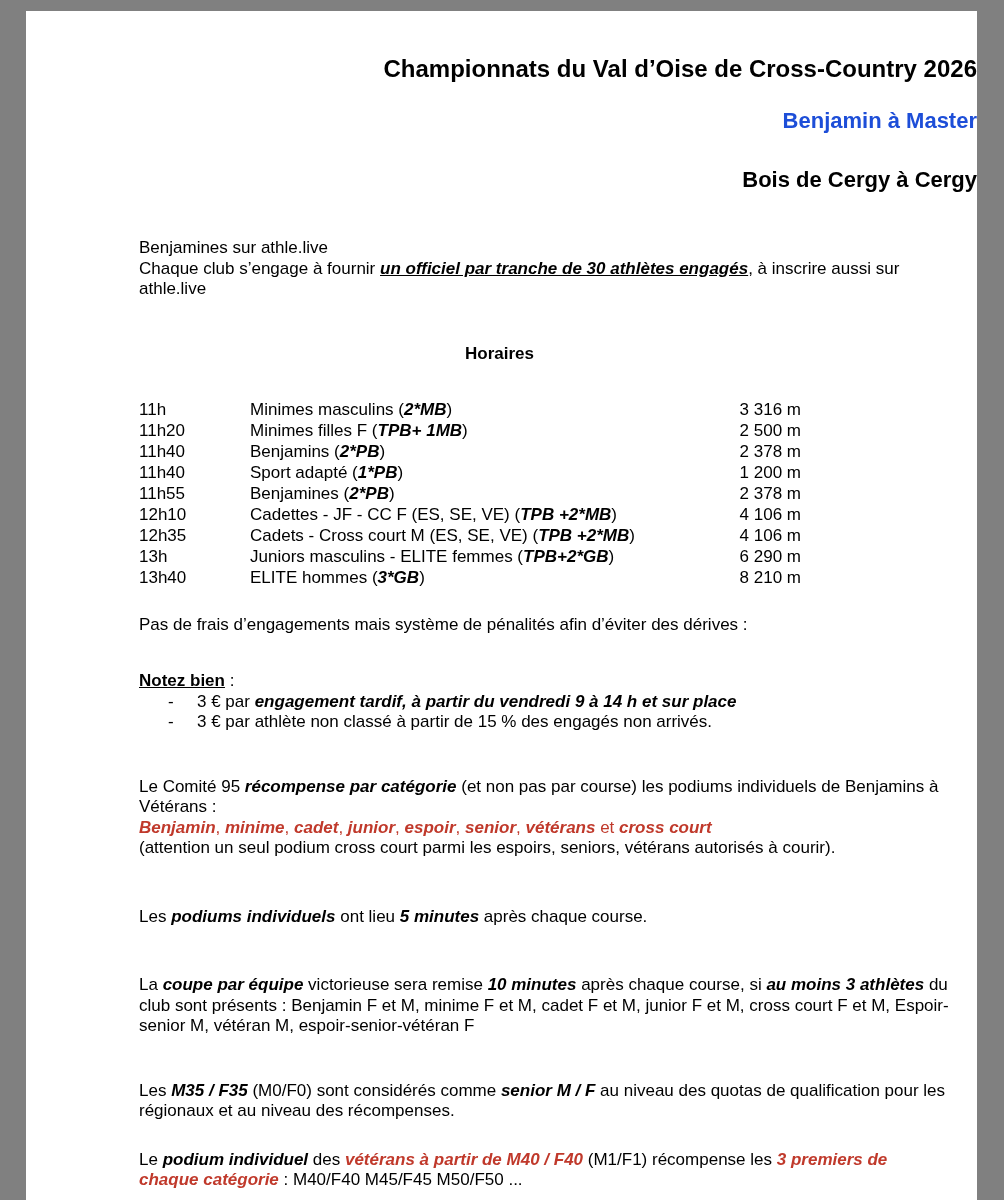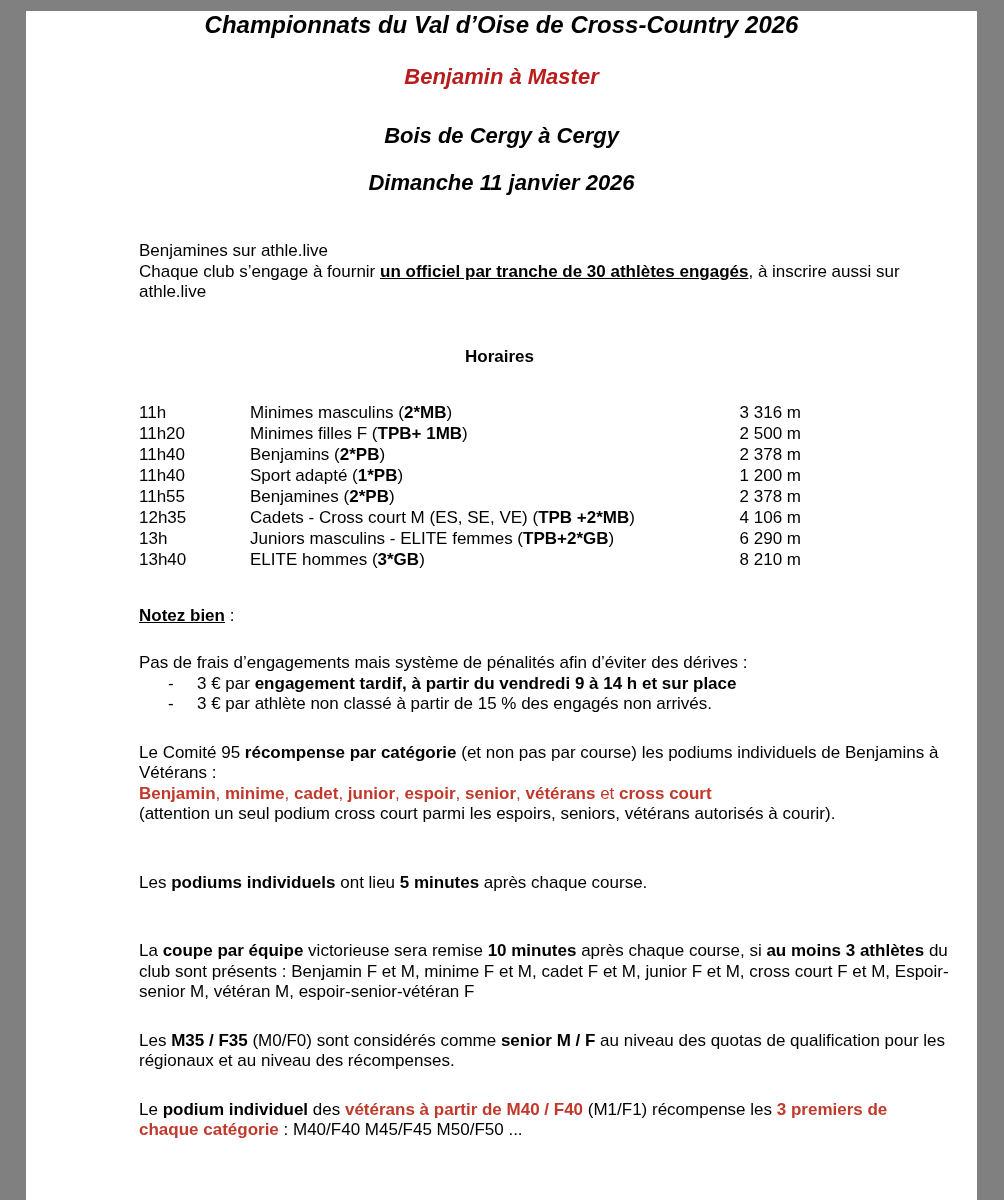--- a/index.html
+++ b/index.html
@@ -24,33 +24,33 @@
     overflow: hidden;
   }
   .inner {
     position: relative;
     width: 100%;
     height: 100%;
   }
 
   
   .titles {
-    text-align: center;
-    font-style: italic;
+    padding-top: 44px;
+    text-align: right;
   }
   .title-main {
     font-size: 24px;
     font-weight: bold;
     color: #000;
     line-height: 28px;
   }
   .title-sub {
     font-size: 22px;
     font-weight: bold;
-    color: #b91c1c;
+    color: #1d4ed8;
     line-height: 26px;
     margin-top: 25px;
   }
   .title-sub2 {
     font-size: 22px;
     font-weight: bold;
     color: #000;
     line-height: 26px;
     margin-top: 33px;
   }
@@ -124,36 +124,35 @@
     line-height: 20.5px;
   }
   .dashlist li .dash {
     position: absolute;
     left: 29px;
     top: 0;
   }
 
   .blk { margin-top: 48px; }
   .blk-sm { margin-top: 28px; }
-  .blk-lg { margin-top: 28px; }
-
-  b { font-weight: bold; }
+  .blk-lg { margin-top: 44px; }
+
+  b { font-weight: bold; font-style: italic; }
   .red { color: #C0392B; }
 </style>
 </head>
 <body>
 
 <div id="page">
   <div class="inner">
 
     <div class="titles">
       <div class="title-main">Championnats du Val d’Oise de Cross-Country 2026</div>
       <div class="title-sub">Benjamin à Master</div>
       <div class="title-sub2">Bois de Cergy à Cergy</div>
-      <div class="title-sub3">Dimanche 11 janvier 2026</div>
     </div>
 
     <div class="body-area">
 
       <div class="para intro">
         <div>Benjamines sur athle.live</div>
         <div><span>Chaque club s’engage à fournir </span><b class="u-bold-plain" style="text-decoration:underline">un officiel par tranche de 30 athlètes engagés</b><span>, à inscrire aussi sur athle.live</span></div>
       </div>
 
       <div class="horaires-heading">Horaires</div>
@@ -179,42 +178,47 @@
               <td class="sc-time">11h40</td>
               <td class="sc-event"><span>Sport adapté </span><span>(</span><b>1*PB</b><span>)</span></td>
               <td class="sc-dist">1 200 m</td>
             </tr>
             <tr>
               <td class="sc-time">11h55</td>
               <td class="sc-event"><span>Benjamines </span><span>(</span><b>2*PB</b><span>)</span></td>
               <td class="sc-dist">2 378 m</td>
             </tr>
             <tr>
+              <td class="sc-time">12h10</td>
+              <td class="sc-event"><span>Cadettes - JF - CC F (ES, SE, VE) </span><span>(</span><b>TPB +2*MB</b><span>)</span></td>
+              <td class="sc-dist">4 106 m</td>
+            </tr>
+            <tr>
               <td class="sc-time">12h35</td>
               <td class="sc-event"><span>Cadets - Cross court M (ES, SE, VE) </span><span>(</span><b>TPB +2*MB</b><span>)</span></td>
               <td class="sc-dist">4 106 m</td>
             </tr>
             <tr>
               <td class="sc-time">13h</td>
               <td class="sc-event"><span>Juniors masculins - ELITE femmes   </span><span>(</span><b>TPB+2*GB</b><span>)</span></td>
               <td class="sc-dist">6 290 m</td>
             </tr>
             <tr>
               <td class="sc-time">13h40</td>
               <td class="sc-event"><span>ELITE hommes </span><span>(</span><b>3*GB</b><span>)</span></td>
               <td class="sc-dist">8 210 m</td>
             </tr>
           </tbody>
       </table>
 
+      <div class="para penalty-intro">Pas de frais d’engagements mais système de pénalités afin d’éviter des dérives :</div>
+
       <div class="para notez">
         <span class="u-bold">Notez bien</span><span> :</span>
       </div>
-
-      <div class="para penalty-intro">Pas de frais d’engagements mais système de pénalités afin d’éviter des dérives :</div>
 
       <ul class="dashlist">
         <li>
           <span class="dash">-</span><span>3 € par </span><b>engagement tardif, à partir du vendredi 9 à 14 h et sur place</b>
         </li>
         <li>
           <span class="dash">-</span><span>3 € par athlète non classé à partir de 15 % des engagés non arrivés.</span>
         </li>
       </ul>
 

